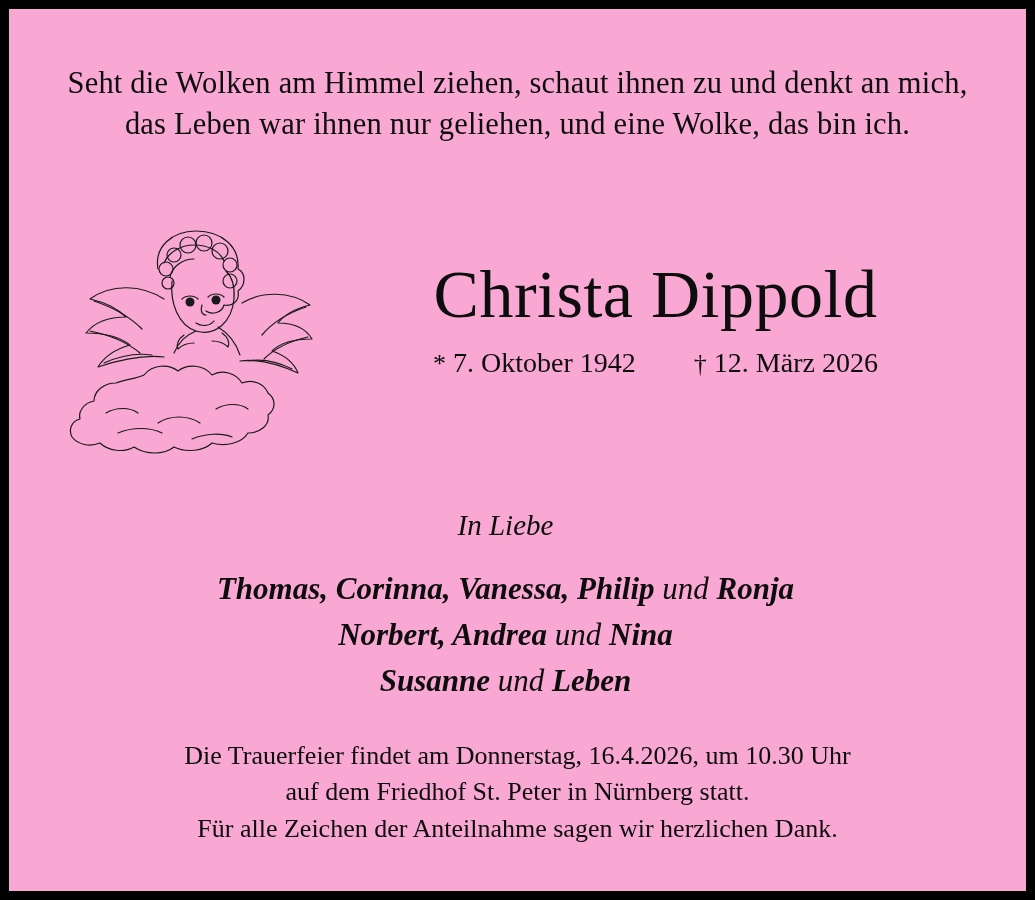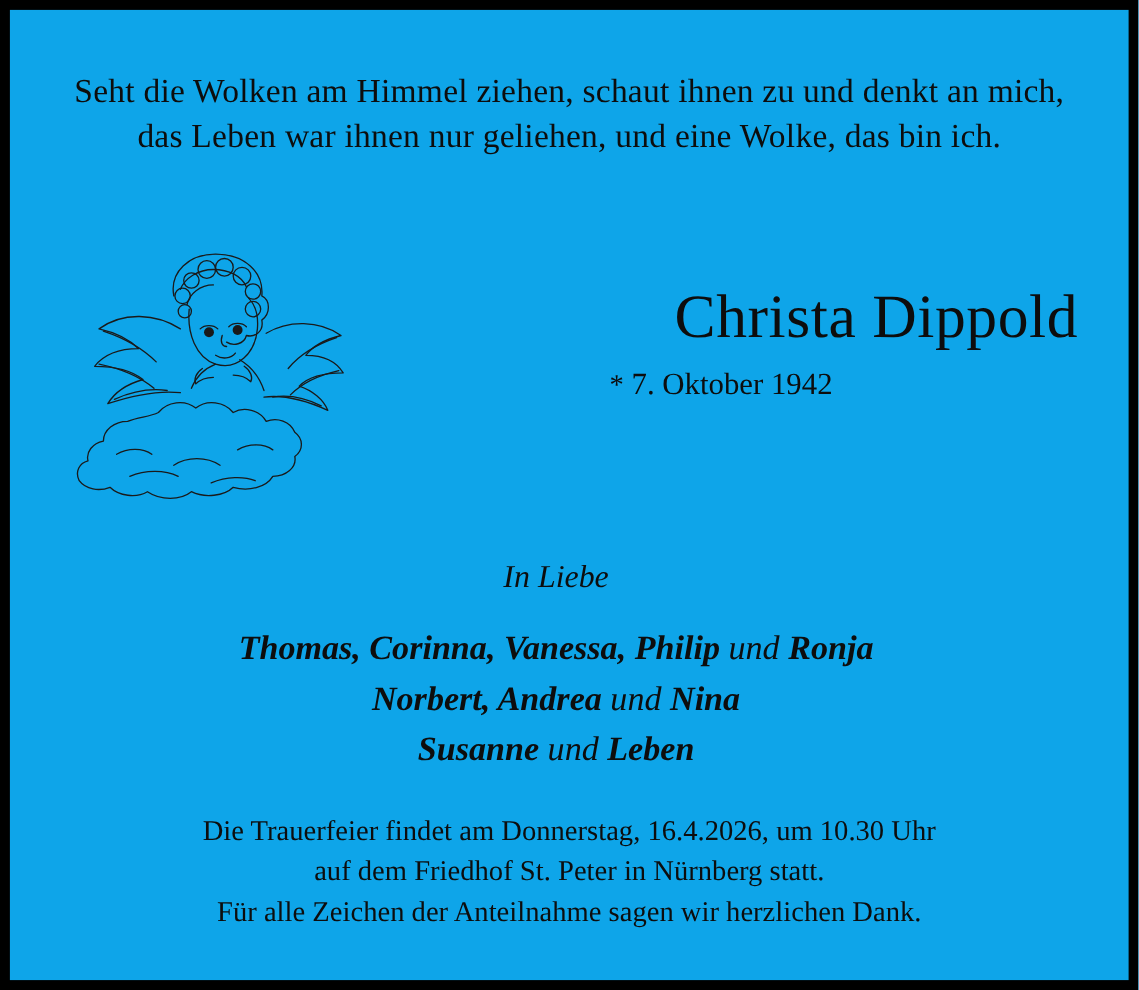--- a/index.html
+++ b/index.html
@@ -12,21 +12,21 @@
     height: 900px;
     font-family: "Liberation Serif", serif;
     color: #0d0d0d;
     overflow: hidden;
   }
   .notice {
     box-sizing: border-box;
     width: 1035px;
     height: 900px;
     border: 9px solid #000000;
-    background: #0ea5e9;
+    background: #f9a8d4;
     padding: 10px 22px 14px 22px;
     display: flex;
     flex-direction: column;
   }
   .poem {
     text-align: center;
     font-size: 30.5px;
     line-height: 1.35;
     letter-spacing: 0.2px;
     margin-top: 44px;
@@ -52,26 +52,25 @@
     width: 270px;
     height: 250px;
   }
 
   .person {
     flex: 1;
     text-align: center;
     padding-right: 24px;
   }
   .name {
-    font-size: 56px;
+    font-size: 68px;
     line-height: 1.05;
     letter-spacing: 0.5px;
     margin-top: 58px;
     white-space: nowrap;
-    text-align: right;
   }
   .dates {
     margin-top: 16px;
     font-size: 28px;
     display: flex;
     justify-content: center;
     gap: 58px;
     white-space: nowrap;
   }
   .dates .sym {
@@ -185,20 +184,24 @@
       </svg>
     </div>
 
     <div class="person">
       <div class="name">Christa Dippold</div>
       <div class="dates">
         <span>
           <span class="sym">*</span>
           <span>7. Oktober 1942</span>
         </span>
+        <span>
+          <span class="sym">†</span>
+          <span>12. März 2026</span>
+        </span>
       </div>
     </div>
   </div>
 
   <div class="tribute">
     <div class="inliebe">In Liebe</div>
     <div class="family">
       <div class="family-line">
         <b>Thomas, Corinna, Vanessa, Philip</b><span class="conj"> und </span><b>Ronja</b>
       </div>

